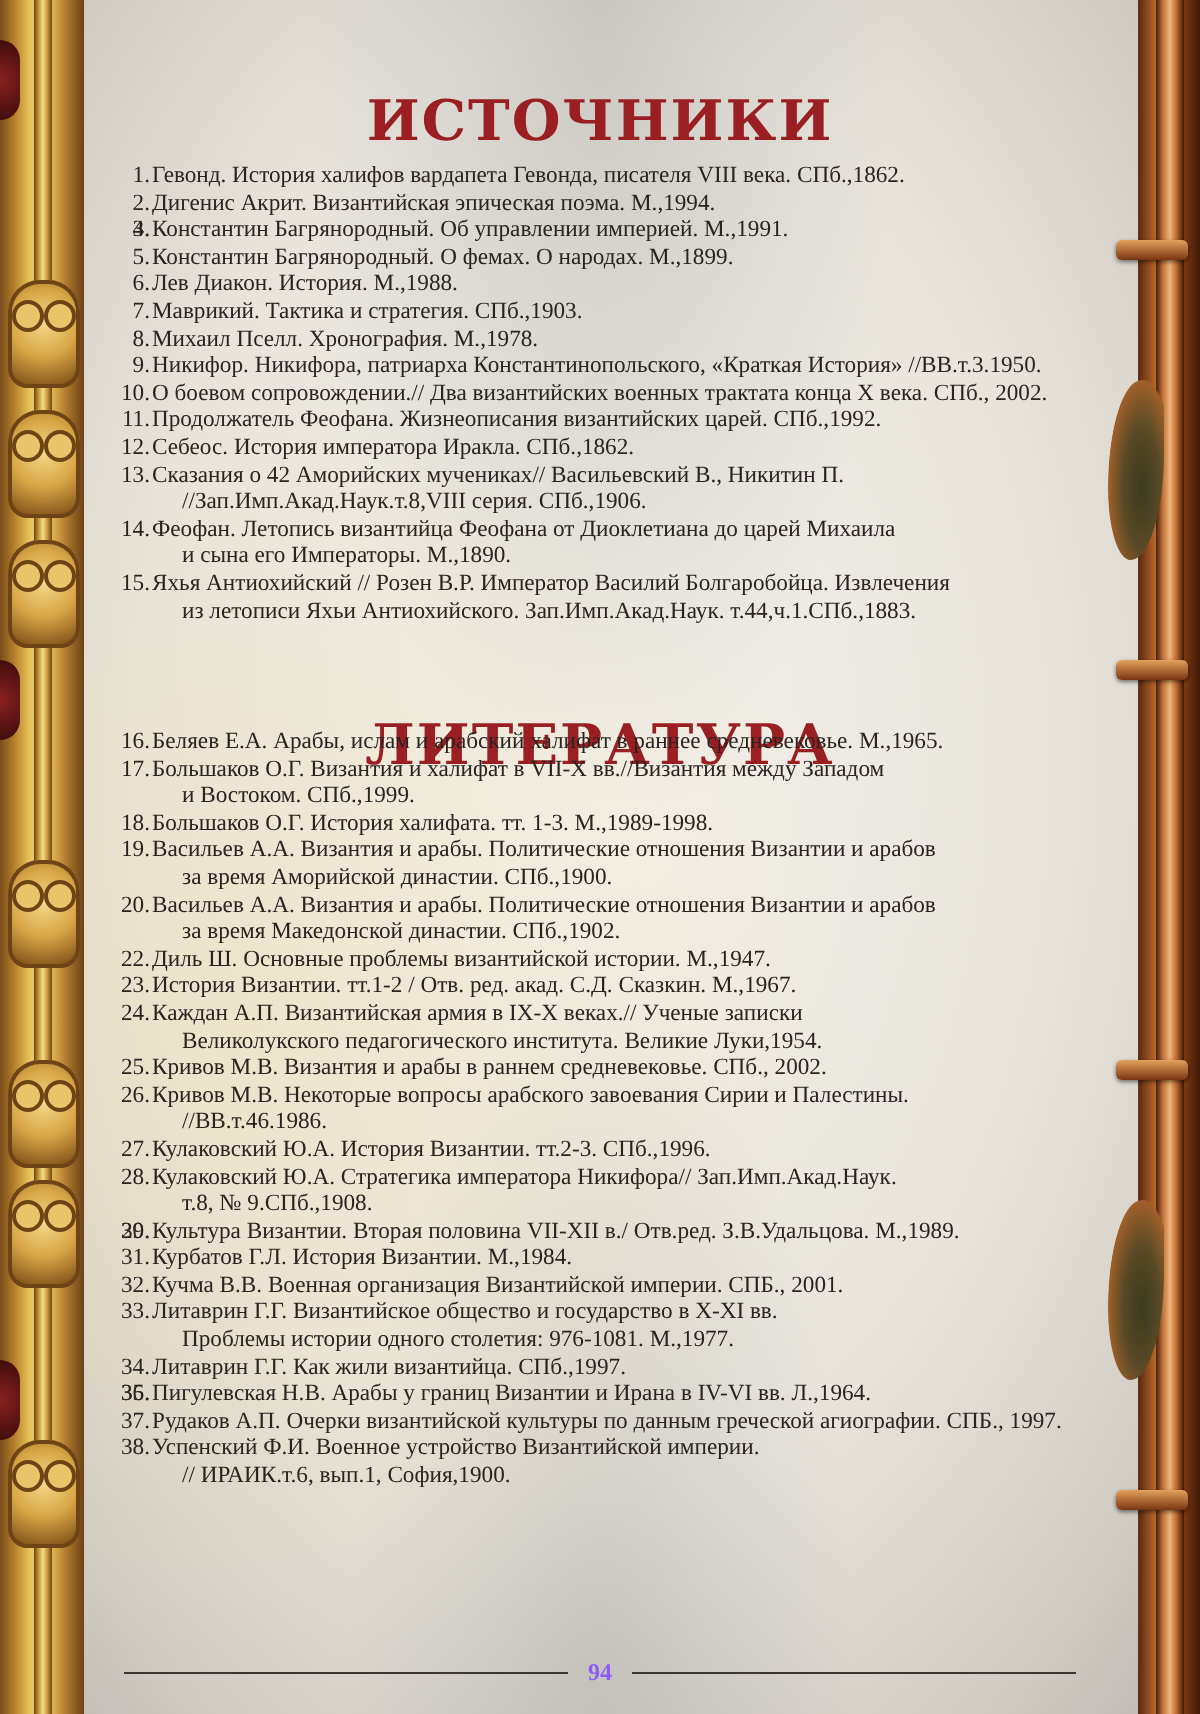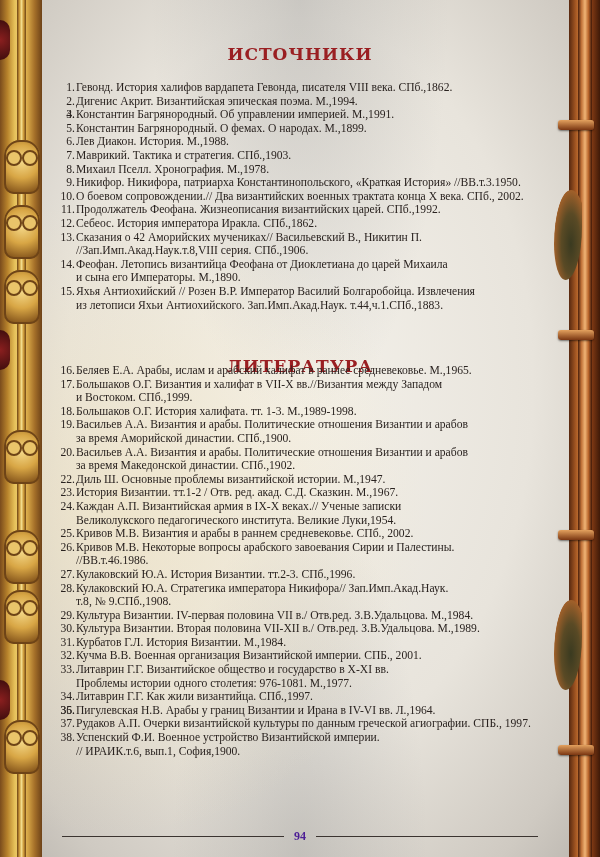--- a/index.html
+++ b/index.html
@@ -66,45 +66,45 @@
 
   
   .content {
     position:absolute; left:58px; right:58px; top:0;
   }
   .section-title {
     position:absolute; left:0; right:0; text-align:center;
     font-family: "DejaVu Serif", "Liberation Serif", serif;
     font-weight:bold; letter-spacing:1px;
     color:#9a1f22;
-    font-size:17px;
+    font-size:28px;
   }
   #title-sources { top:44px; }
   #title-literature { top:356px; }
   .list {
     position:absolute; left:0; right:0; margin:0; padding:0; list-style:none;
     font-size:11.6px; line-height:13.6px;
   }
   #list-sources { top:81px; }
   #list-literature { top:364px; }
   .list li { position:relative; padding-left:18px; margin:0; }
   .list li .num { position:absolute; left:-4px; width:21px; text-align:right; }
-  .list li .line2 { display:block; }
+  .list li .line2 { display:block;margin-left:15px; }
 
   .footer {
     position:absolute; left:62px; right:62px; top:829px; height:14px;
   }
   .footer .rule {
     position:absolute; top:7px; height:1px; background:#3b3430;
   }
   .footer .rule.l { left:0; width:222px; }
   .footer .rule.r { right:0; width:222px; }
   .footer .pageno {
     position:absolute; left:0; right:0; text-align:center; top:0;
-    font-weight:bold; font-size:12px; color:#4c1d95;
+    font-weight:bold; font-size:12px; color:#8b5cf6;
   }
 </style>
 </head>
 <body>
 
 <div class="page-bg"></div>
 
 <div class="border-left">
   <div class="stem"></div>
   <div class="knob-l" style="top:20px"></div>
@@ -156,21 +156,21 @@
       <li><span class="num">18.</span><span class="line1">Большаков О.Г. История халифата. тт. 1-3. М.,1989-1998.</span></li>
       <li><span class="num">19.</span><span class="line1">Васильев А.А. Византия и арабы. Политические отношения Византии и арабов</span><span class="line2">за время Аморийской династии. СПб.,1900.</span></li>
       <li><span class="num">20.</span><span class="line1">Васильев А.А. Византия и арабы. Политические отношения Византии и арабов</span><span class="line2">за время Македонской династии. СПб.,1902.</span></li>
       <li><span class="num">22.</span><span class="line1">Диль Ш. Основные проблемы византийской истории. М.,1947.</span></li>
       <li><span class="num">23.</span><span class="line1">История Византии. тт.1-2 / Отв. ред. акад. С.Д. Сказкин. М.,1967.</span></li>
       <li><span class="num">24.</span><span class="line1">Каждан А.П. Византийская армия в IX-X веках.// Ученые записки</span><span class="line2">Великолукского педагогического института. Великие Луки,1954.</span></li>
       <li><span class="num">25.</span><span class="line1">Кривов М.В. Византия и арабы в раннем средневековье. СПб., 2002.</span></li>
       <li><span class="num">26.</span><span class="line1">Кривов М.В. Некоторые вопросы арабского завоевания Сирии и Палестины.</span><span class="line2">//ВВ.т.46.1986.</span></li>
       <li><span class="num">27.</span><span class="line1">Кулаковский Ю.А. История Византии. тт.2-3. СПб.,1996.</span></li>
       <li><span class="num">28.</span><span class="line1">Кулаковский Ю.А. Стратегика императора Никифора// Зап.Имп.Акад.Наук.</span><span class="line2">т.8, № 9.СПб.,1908.</span></li>
-      <li><span class="num">29.</span><span class="line1">Культура Византии. IV-первая половина VII в./ Отв.ред. З.В.Удальцова. М.,1984.</span></li>
+      <li><span class="num">29.</span></li>
       <li><span class="num">30.</span><span class="line1">Культура Византии. Вторая половина VII-XII в./ Отв.ред. З.В.Удальцова. М.,1989.</span></li>
       <li><span class="num">31.</span><span class="line1">Курбатов Г.Л. История Византии. М.,1984.</span></li>
       <li><span class="num">32.</span><span class="line1">Кучма В.В. Военная организация Византийской империи. СПБ., 2001.</span></li>
       <li><span class="num">33.</span><span class="line1">Литаврин Г.Г. Византийское общество и государство в X-XI вв.</span><span class="line2">Проблемы истории одного столетия: 976-1081. М.,1977.</span></li>
       <li><span class="num">34.</span><span class="line1">Литаврин Г.Г. Как жили византийца. СПб.,1997.</span></li>
       <li><span class="num">35.</span></li>
       <li><span class="num">36.</span><span class="line1">Пигулевская Н.В. Арабы у границ Византии и Ирана в IV-VI вв. Л.,1964.</span></li>
       <li><span class="num">37.</span><span class="line1">Рудаков А.П. Очерки византийской культуры по данным греческой агиографии. СПБ., 1997.</span></li>
       <li><span class="num">38.</span><span class="line1">Успенский Ф.И. Военное устройство Византийской империи.</span><span class="line2">// ИРАИК.т.6, вып.1, София,1900.</span></li>
     </ul>

